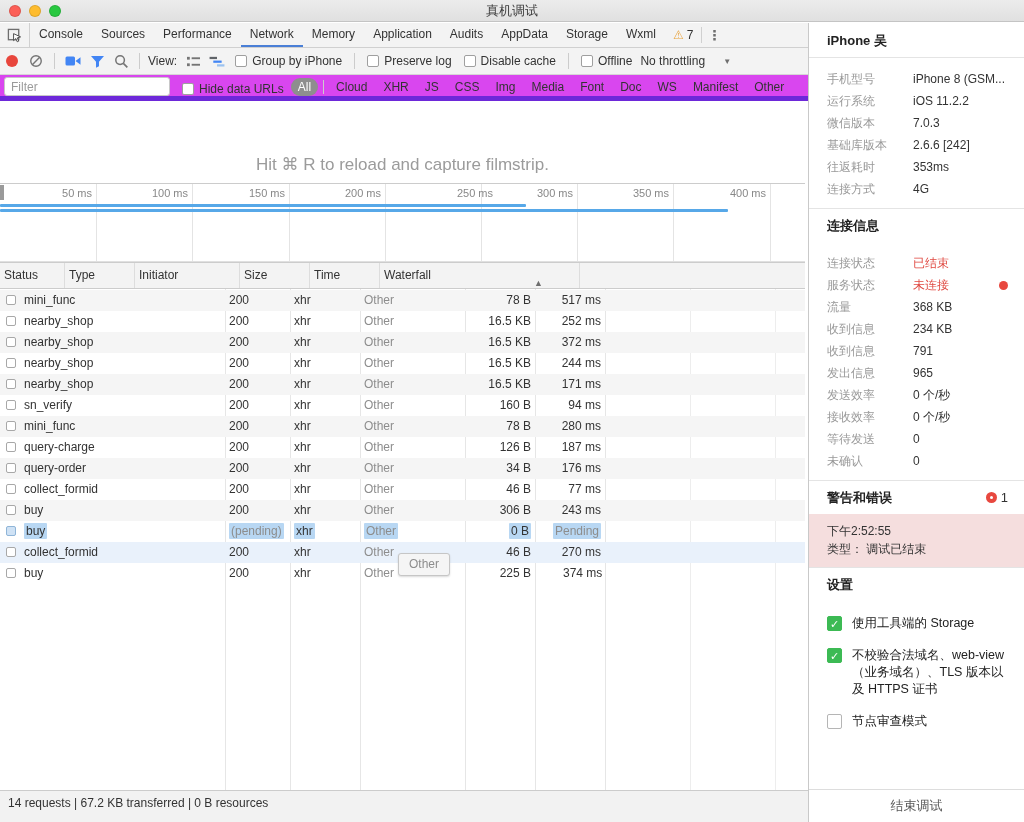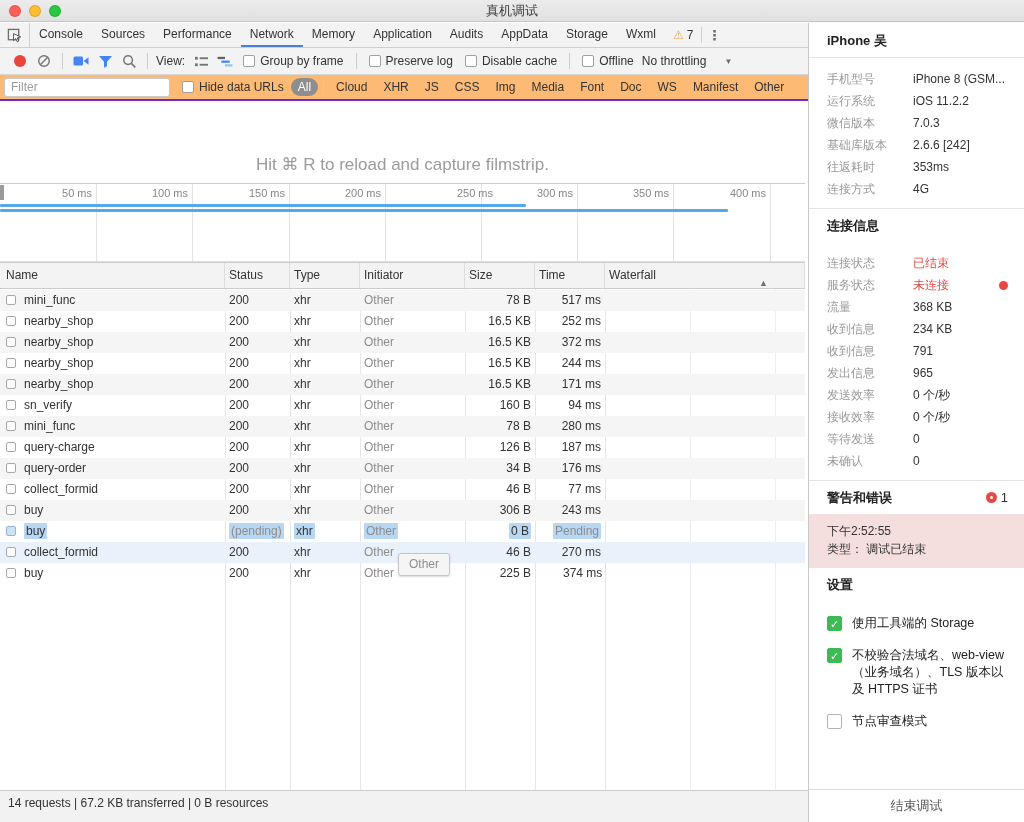--- a/index.html
+++ b/index.html
@@ -27,31 +27,31 @@
     border-right:1px solid #d0d0d0; }
   .tab { padding:0 9px; line-height:23px; border-bottom:2px solid transparent; cursor:default; white-space:nowrap; }
   .tab.active { border-bottom-color:#4a7fd6; }
   .tab-warning { display:flex; align-items:center; gap:3px; padding:0 8px; }
   .warn-tri { color:#e8a33d; font-size:12px; }
   .tabbar-sep { width:1px; background:#d0d0d0; margin:4px 0; }
   .kebab { width:24px; display:flex; align-items:center; justify-content:center;
     color:#6e6e6e; font-size:14px; font-weight:bold; letter-spacing:0; }
 
   .toolbar { position:absolute; top:25px; left:0; right:0; height:27px; background:#f3f3f3;
-    border-bottom:1px solid #d6d6d6; display:flex; align-items:center; padding-left:8px; color:#333; }
+    border-bottom:1px solid #d6d6d6; display:flex; align-items:center; padding-left:0; color:#333; }
   .tool-sep { width:1px; height:16px; background:#ccc; margin:0 6px; }
   .tb-icon { width:24px; height:22px; display:flex; align-items:center; justify-content:center; }
   .record-dot { width:12px; height:12px; border-radius:50%; background:#e8463c; }
   .cb { width:12px; height:12px; border:1px solid #9f9f9f; border-radius:2px; background:#fff; margin-right:5px; flex:none; }
   .tb-check { display:flex; align-items:center; margin:0 6px; white-space:nowrap; }
   .view-label { margin:0 4px 0 2px; }
   .caret { font-size:8px; color:#6e6e6e; margin-left:18px; }
 
-  .filterbar { position:absolute; top:52px; left:0; right:0; height:26px; background:#fdba74;
-    border-bottom:2px solid #6d28d9; display:flex; align-items:center; padding-left:4px; }
+  .filterbar { position:absolute; top:52px; left:0; right:0; height:26px; background:#d946ef;
+    border-bottom:5px solid #6d28d9; display:flex; align-items:flex-end; padding-left:4px; }
   .filter-input { width:166px; height:19px; border:1px solid #c8c8c8; border-radius:3px;
     background:#fff; font-family:inherit; font-size:12px; padding:0 6px; color:#333; outline:none; }
   .filter-input::placeholder { color:#9b9b9b; }
   .fb-check { display:flex; align-items:center; margin-left:12px; white-space:nowrap; }
   .chips { display:flex; align-items:center; margin-left:6px; }
   .chip { padding:2px 7px; margin:0 1px; color:#333; border-radius:4px; white-space:nowrap; }
   .chip.active { background:#8e8e8e; color:#fff; border-radius:9px; }
   .chip-sep { width:1px; height:14px; background:#ccc; margin:0 4px; }
 
   .hint { position:absolute; top:131px; left:0; width:805px; text-align:center;
@@ -205,21 +205,21 @@
       </div>
       <div class="tb-icon">
         <svg width="16" height="13" viewBox="0 0 16 14">
           <rect x="0" y="2" width="8" height="2.4" fill="#5f6368"></rect>
           <rect x="4" y="6" width="9" height="2.4" fill="#4285f4"></rect>
           <rect x="8" y="10" width="8" height="2.4" fill="#9bc2f0"></rect>
         </svg>
       </div>
       <div class="tb-check">
         <span class="cb"></span>
-        <span>Group by frame</span>
+        <span>Group by iPhone</span>
       </div>
       <div class="tool-sep"></div>
       <div class="tb-check">
         <span class="cb"></span>
         <span>Preserve log</span>
       </div>
       <div class="tb-check">
         <span class="cb"></span>
         <span>Disable cache</span>
       </div>
@@ -286,21 +286,20 @@
         <div class="grid-guide" style="left: 290px;"></div>
         <div class="grid-guide" style="left: 360px;"></div>
         <div class="grid-guide" style="left: 465px;"></div>
         <div class="grid-guide" style="left: 535px;"></div>
         <div class="grid-guide" style="left: 605px;"></div>
         <div class="grid-guide" style="left: 690px; background: rgb(237, 237, 237);"></div>
         <div class="grid-guide" style="left: 775px; background: rgb(237, 237, 237);"></div>
       </div>
 
     <div class="thead" id="thead">
-        <div class="th" style="width: 225px; padding-left: 6px;">Name</div>
         <div class="th" style="width: 65px;">Status</div>
         <div class="th" style="width: 70px;">Type</div>
         <div class="th" style="width: 105px;">Initiator</div>
         <div class="th" style="width: 70px;">Size</div>
         <div class="th" style="width: 70px;">Time</div>
         <div class="th" style="width: 200px;">Waterfall<span class="sort-arrow">▲</span></div>
       </div>
 
     <div class="tbody" id="tbody">
         <div class="tr stripe">

